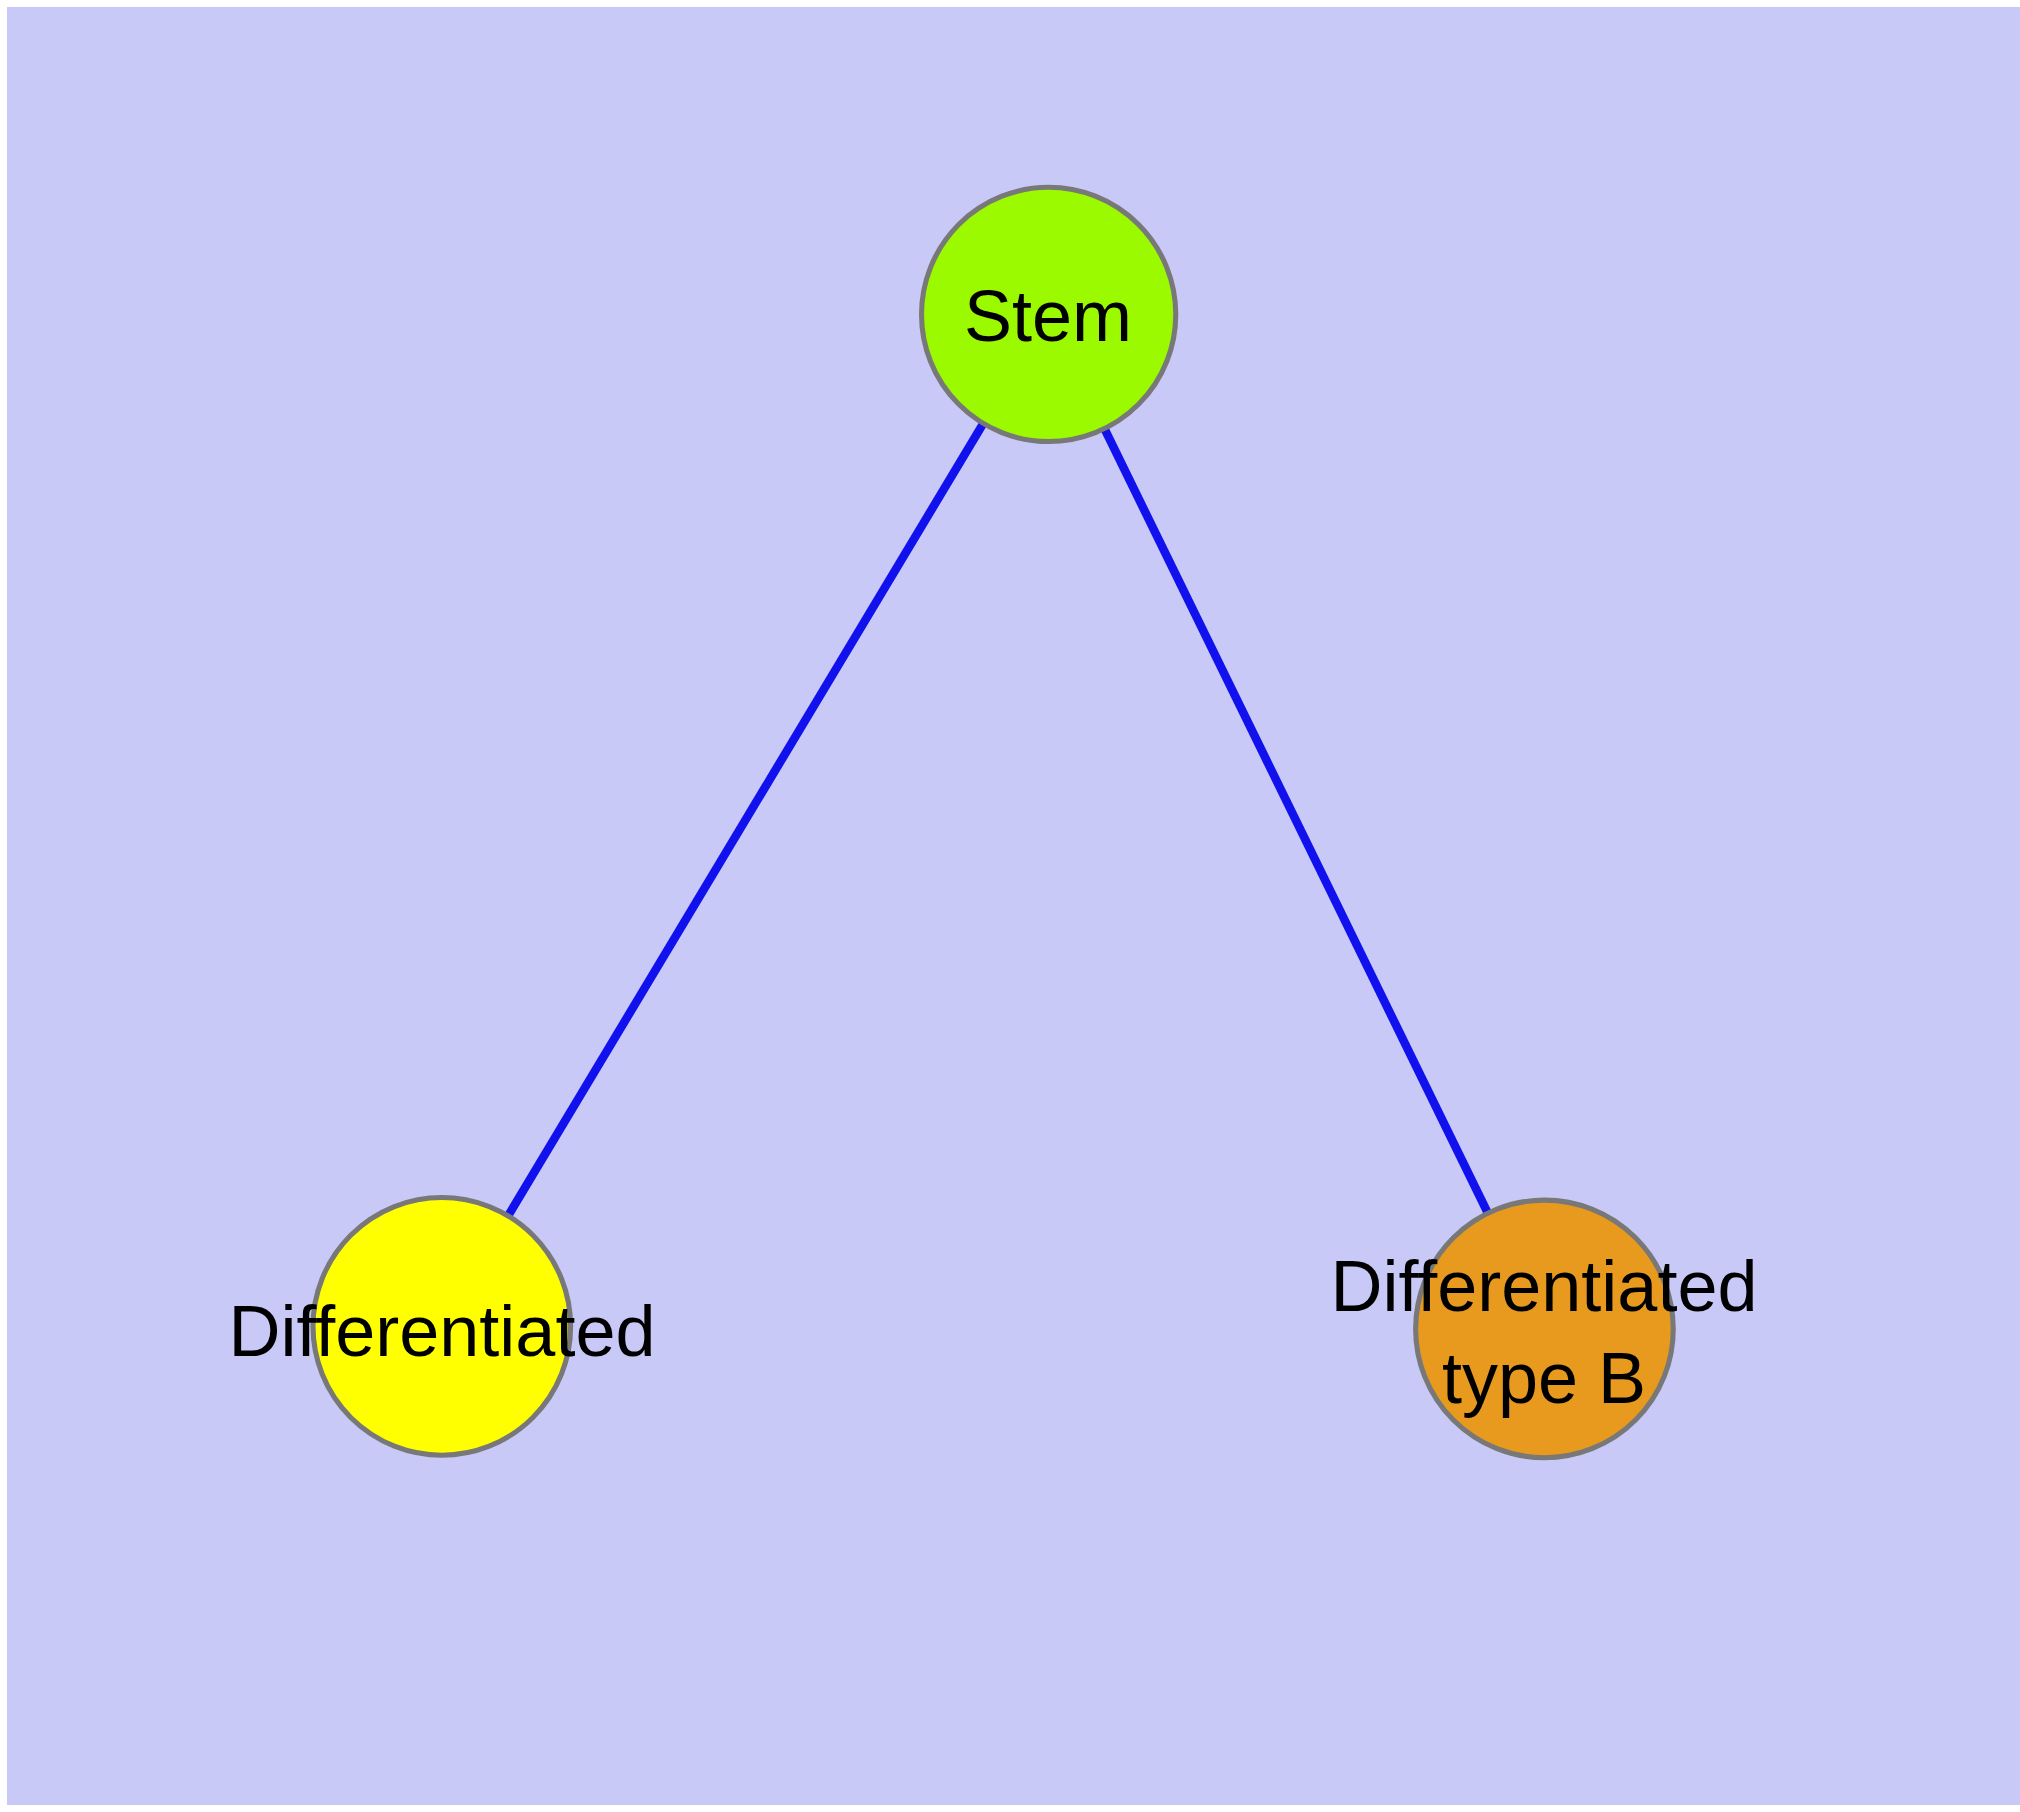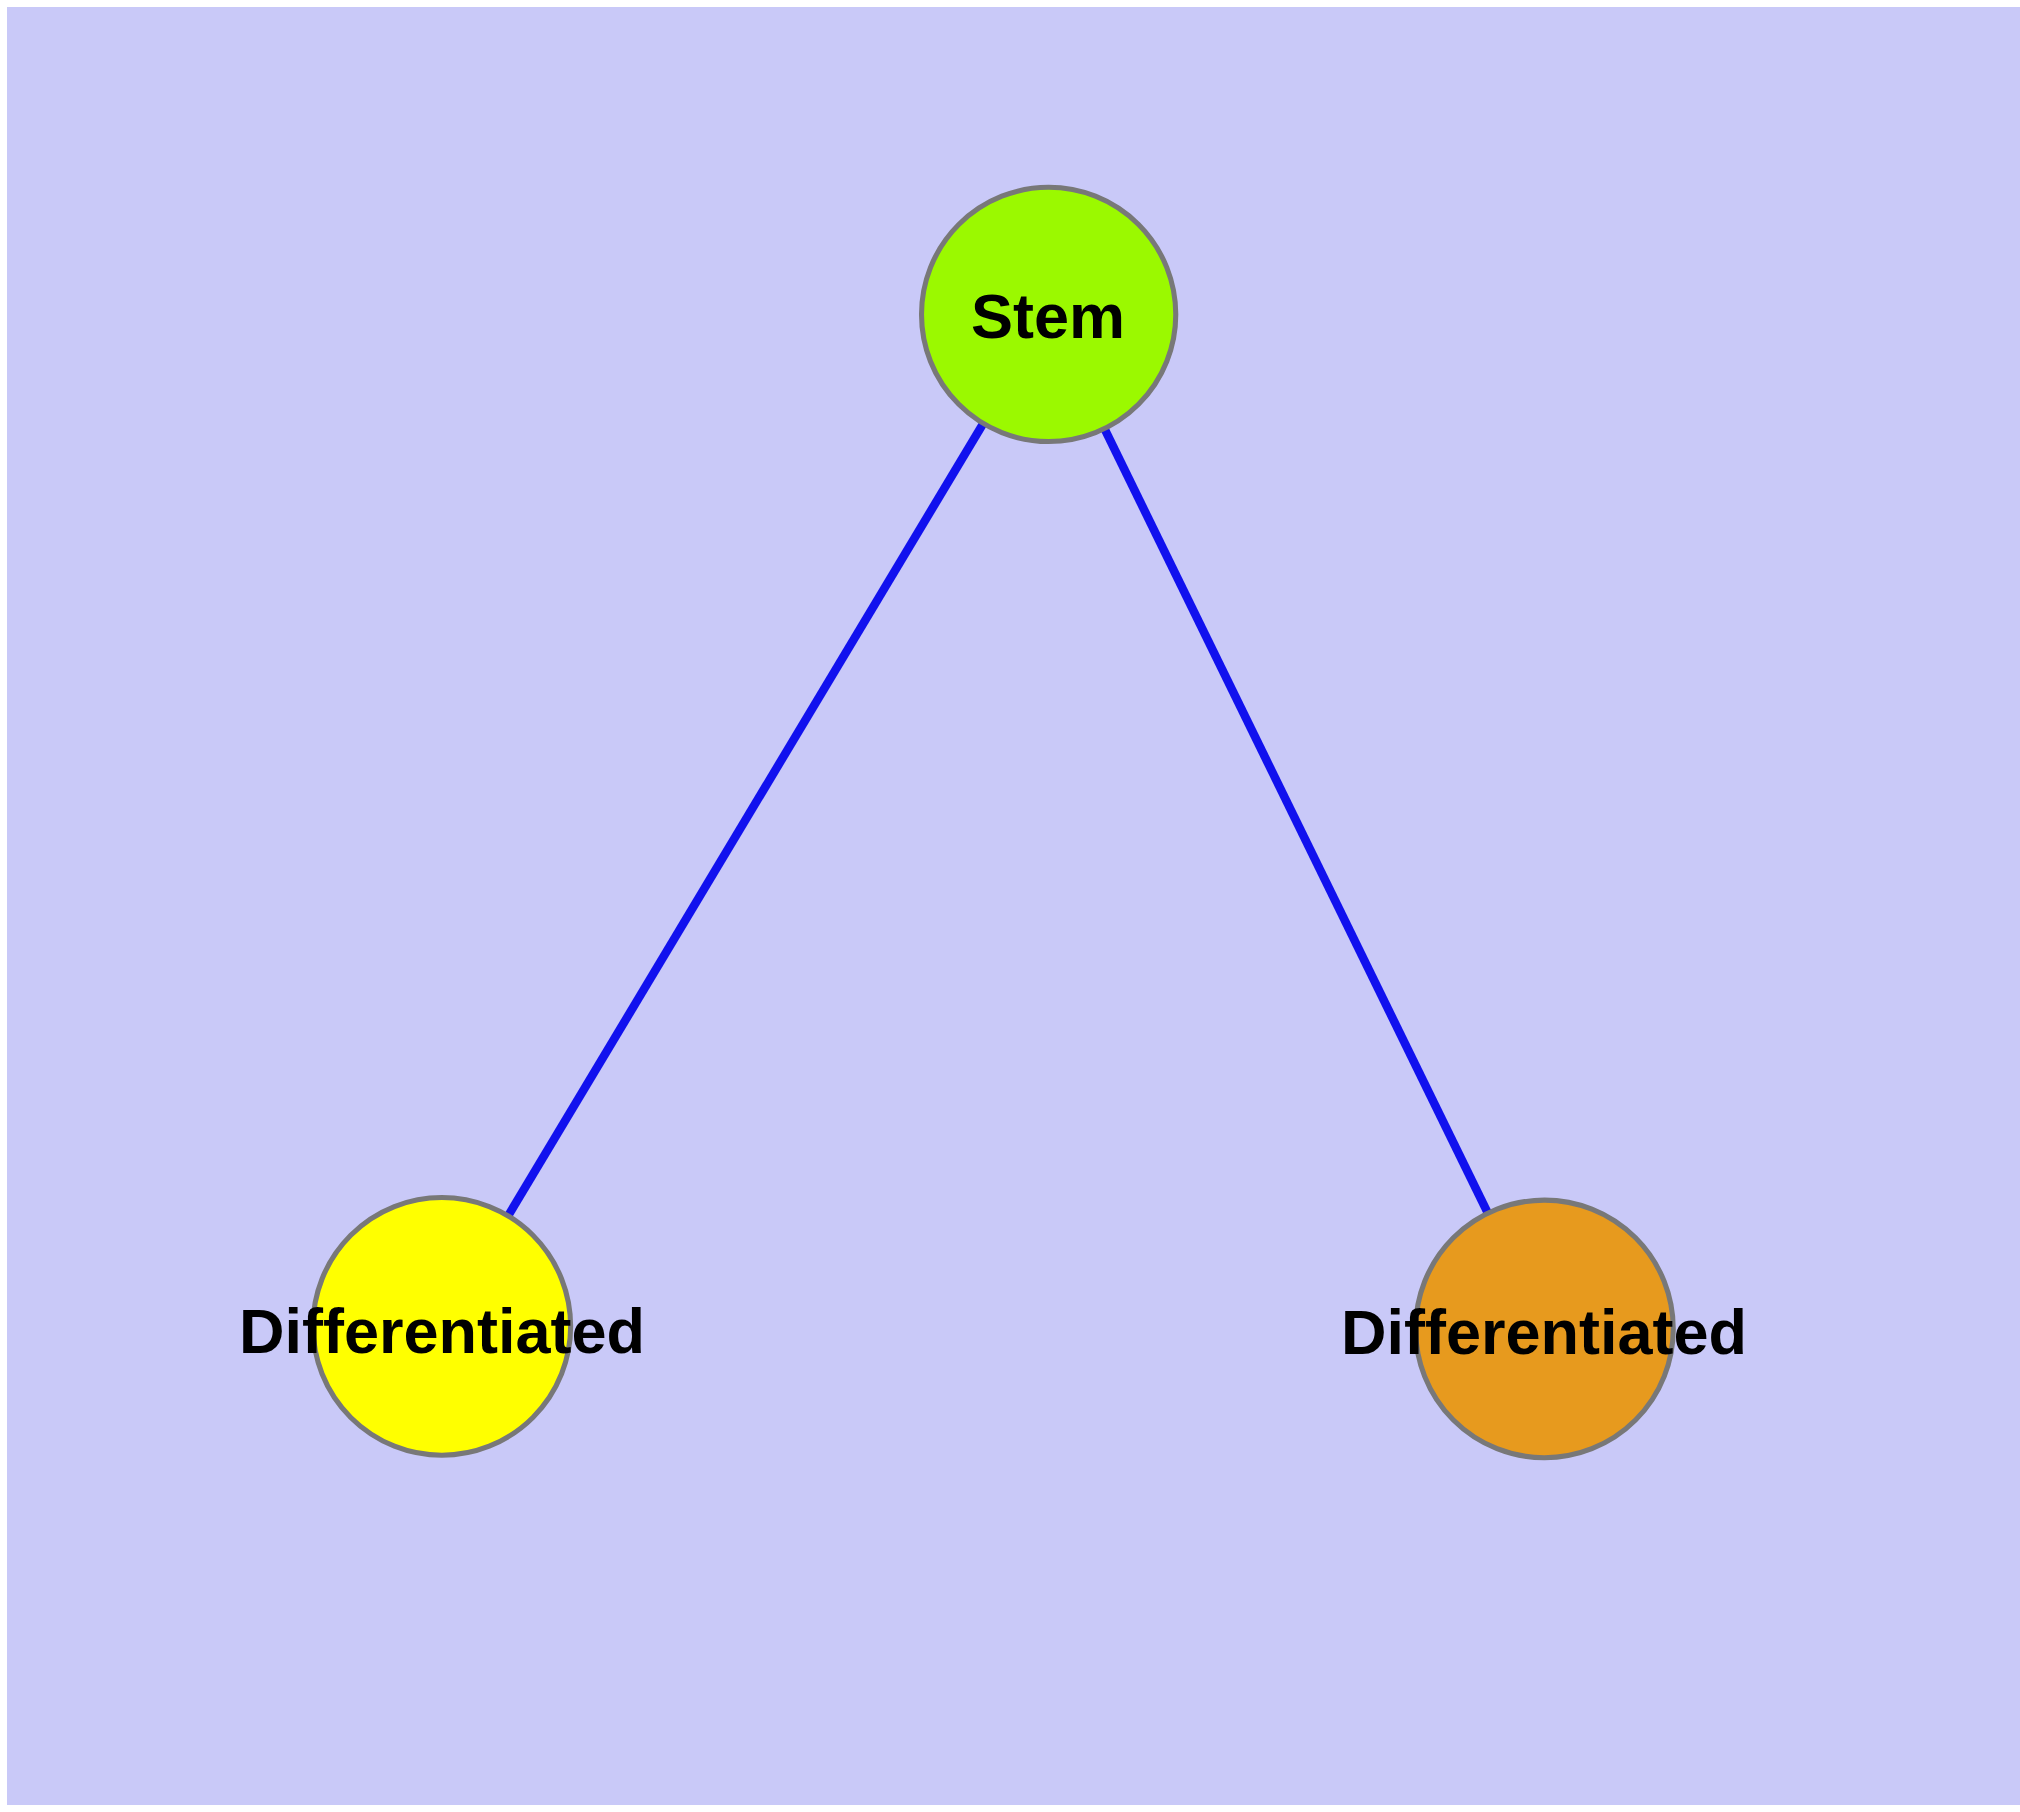--- a/index.html
+++ b/index.html
@@ -37,22 +37,22 @@
     stroke-width: 10;
     stroke-linecap: butt;
   }
   .node-circle {
     stroke-width: 6;
   }
   .node-label {
     position: absolute;
     transform: translate(-50%, -50%);
     text-align: center;
-    font-weight: bold;
-    font-size: 63px;
+    font-weight: normal;
+    font-size: 72px;
     line-height: 92px;
     white-space: nowrap;
     color: #000000;
   }
 </style>
 </head>
 <body style="background: rgb(255, 255, 255);">
 
 <div class="stage">
 
@@ -69,16 +69,17 @@
   <div class="node-label" style="left: 1048px; top: 316px; color: rgb(0, 0, 0);">
     <div class="label-line">Stem</div>
   </div>
 
   <div class="node-label" style="left: 442px; top: 1331px; color: rgb(0, 0, 0);">
     <div class="label-line">Differentiated</div>
   </div>
 
   <div class="node-label" style="left: 1544px; top: 1332px; color: rgb(0, 0, 0);">
     <div class="label-line">Differentiated</div>
+    <div class="label-line">type B</div>
   </div>
 
 </div>
 
 
 </body></html>

